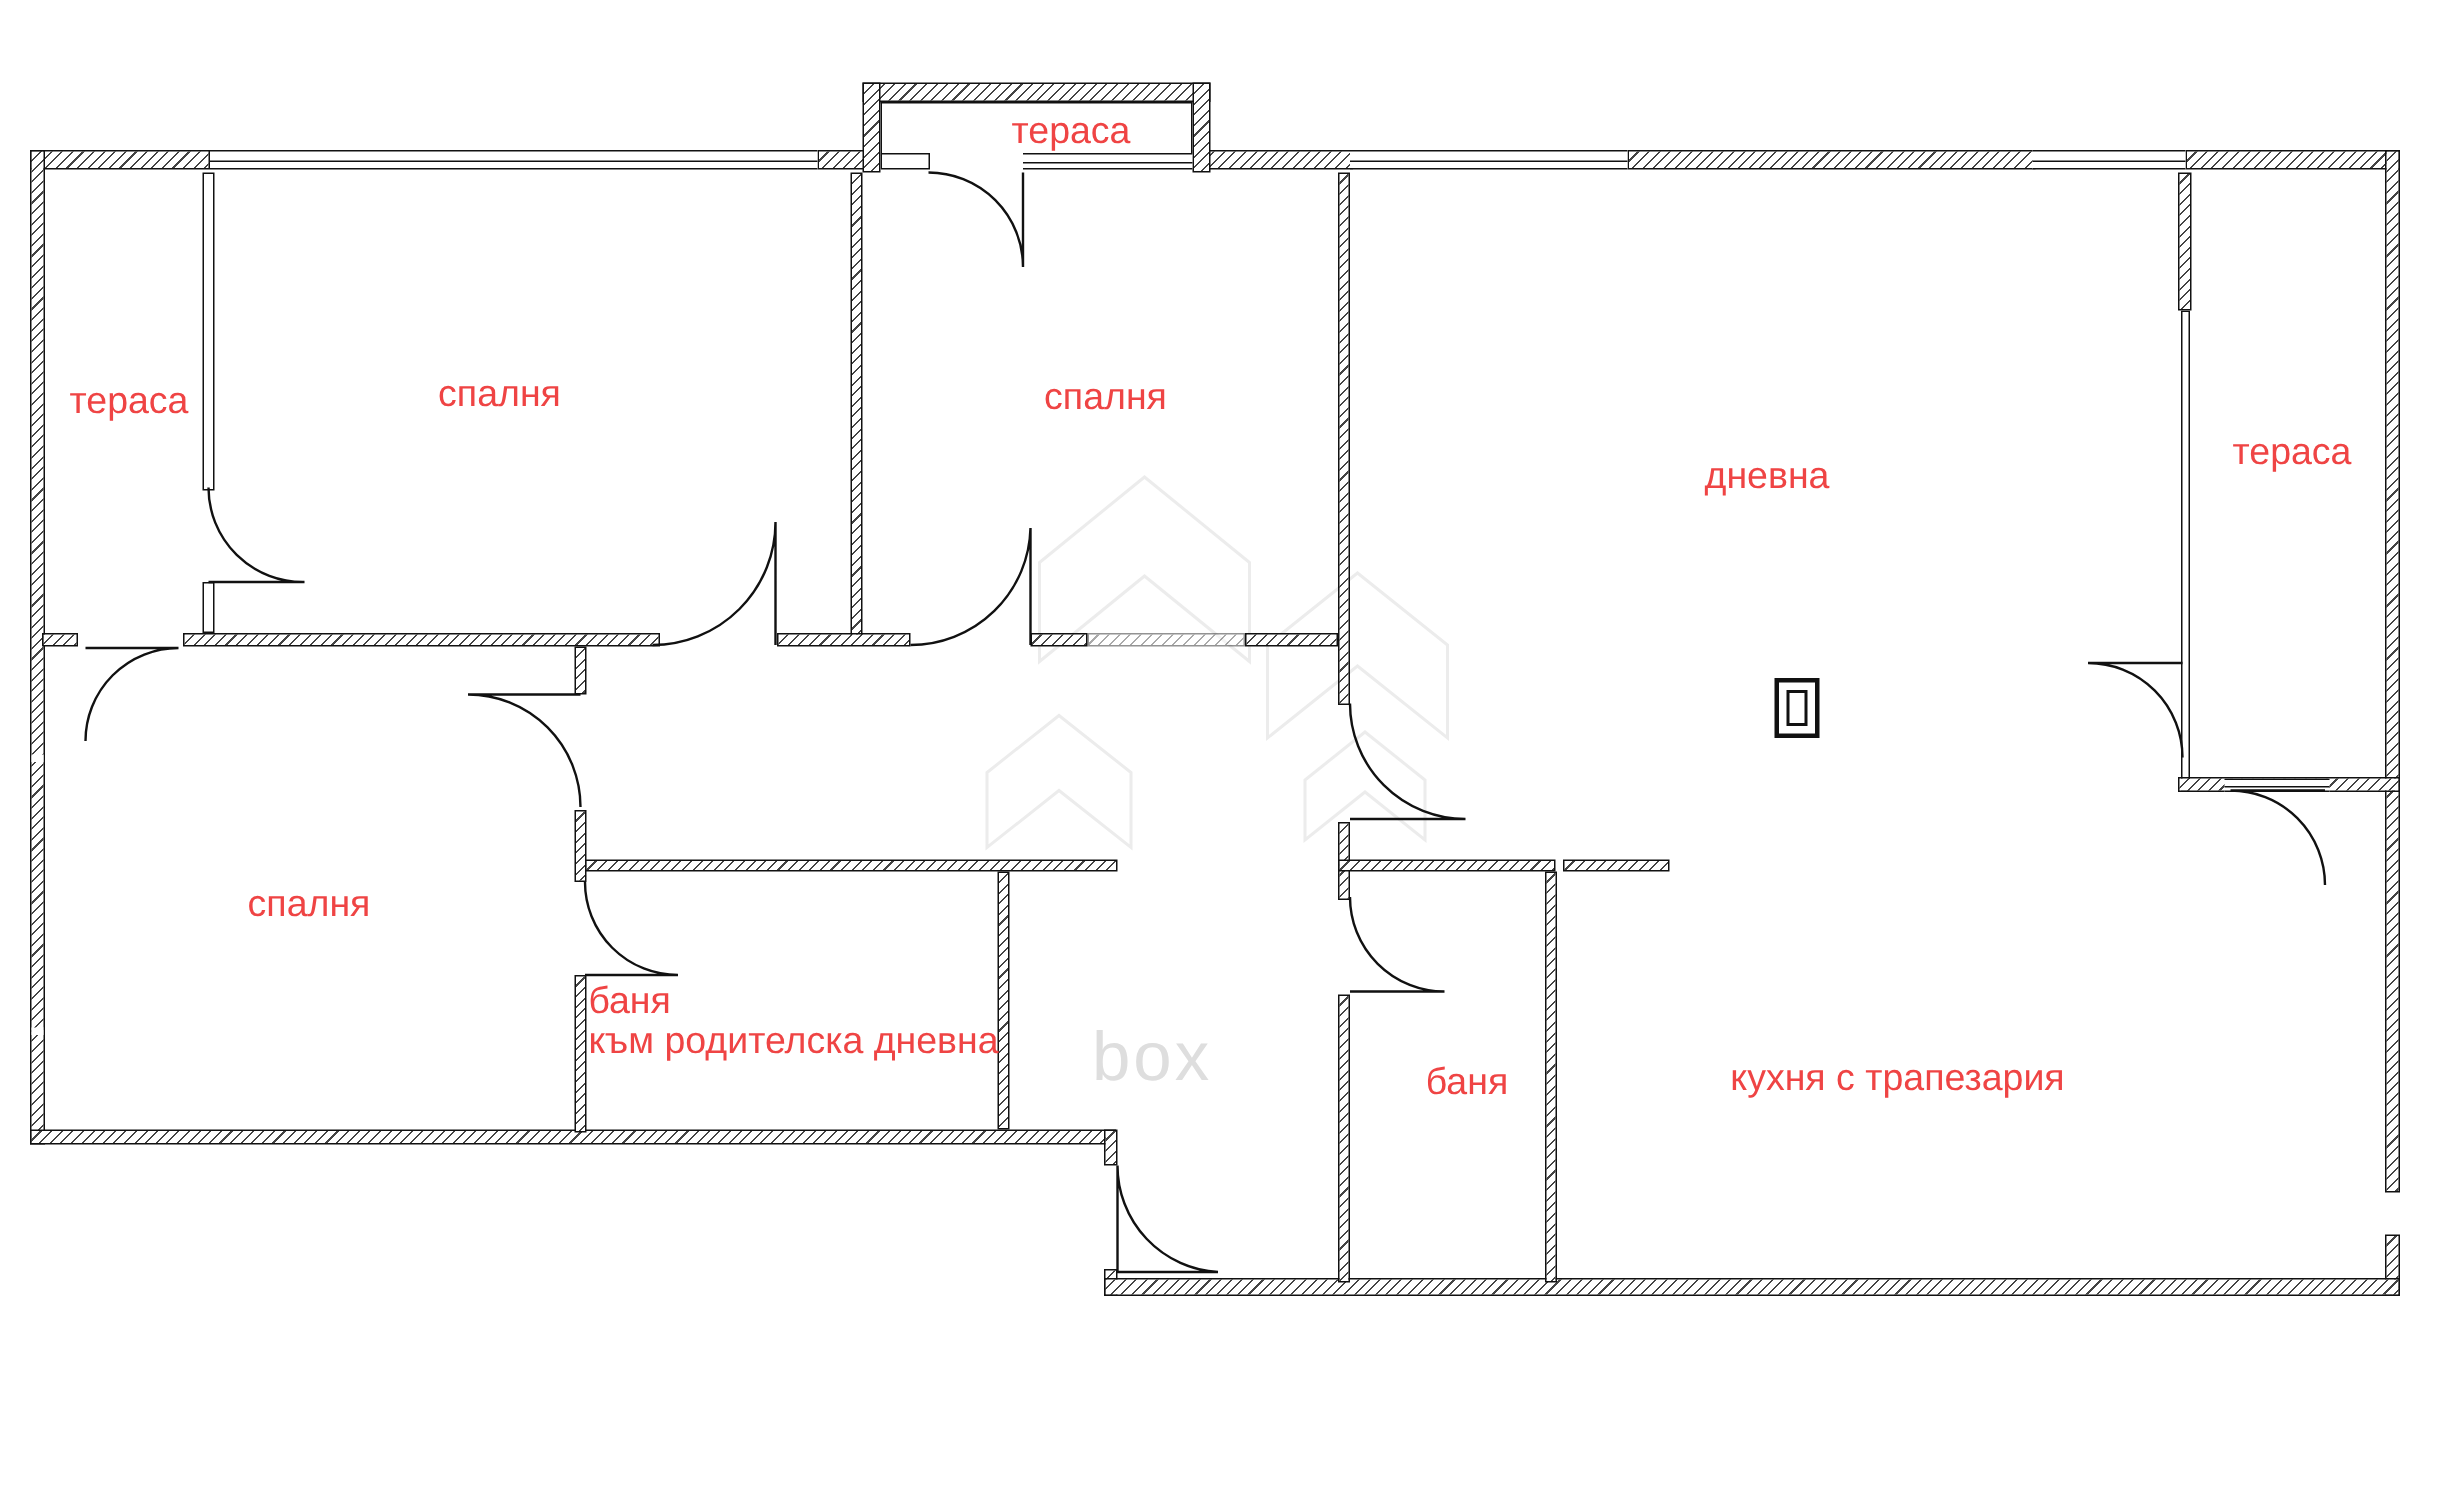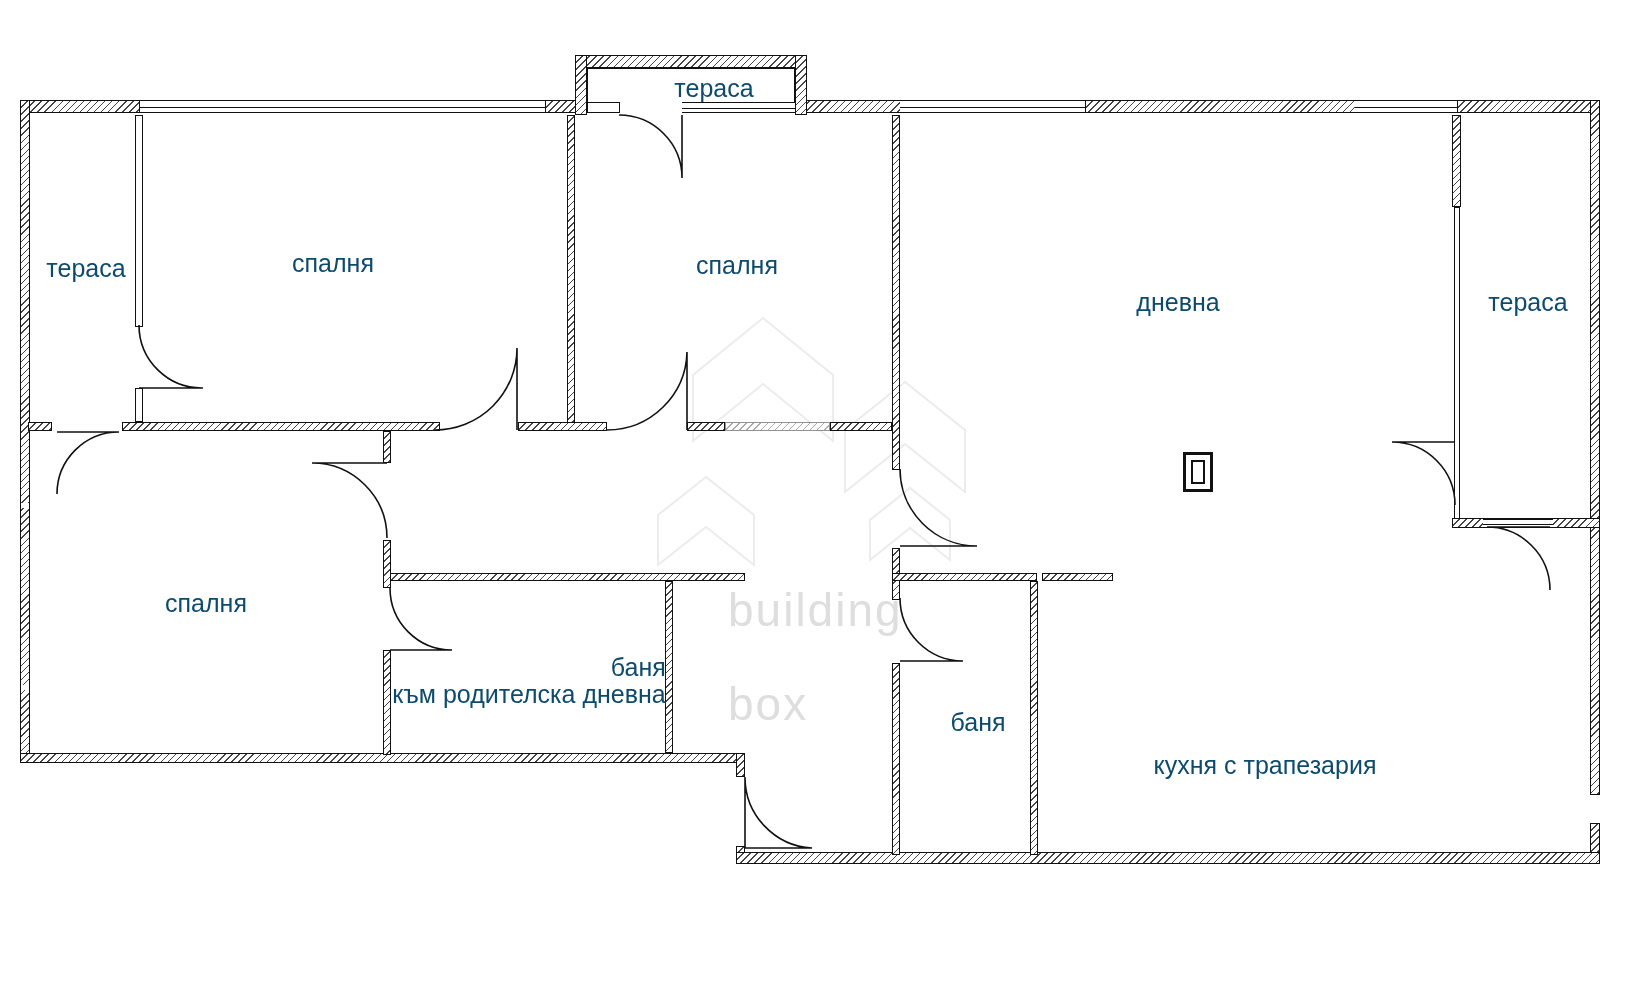--- a/index.html
+++ b/index.html
@@ -7,21 +7,21 @@
         font-family:"Liberation Sans", sans-serif;}
   .w{position:absolute;box-sizing:border-box;border:1px solid #111;
      background:repeating-linear-gradient(135deg,#fff 0px,#fff 4px,#444 4px,#444 5px);}
   .w.faded{opacity:.45;}
   .wt{position:absolute;box-sizing:border-box;border:1px solid #111;background:#fff;}
   .win{position:absolute;box-sizing:border-box;background:#fff;
        border-top:1px solid #111;border-bottom:1px solid #111;}
   .win::after{content:"";position:absolute;left:0;right:0;top:50%;height:1px;background:#111;}
   .brk{position:absolute;background:#fff;}
   .lbl{position:absolute;transform:translate(-50%,-50%);white-space:nowrap;
-       font-size:25px;color:#0c4a6e;text-align:right;line-height:27px;}
+       font-size:25px;color:#ef4444;text-align:left;line-height:27px;}
   .overlay{position:absolute;left:0;top:0;}
   .wm-text{position:absolute;font-size:46px;letter-spacing:2px;color:#dedede;}
   .shaft{position:absolute;left:1183px;top:452px;width:30px;height:40px;
          box-sizing:border-box;border:3px solid #111;background:#fff;}
   .shaft-inner{position:absolute;left:5px;top:5px;right:5px;bottom:5px;
          box-sizing:border-box;border:2px solid #111;}
   .tb-inner{position:absolute;left:587px;top:68px;width:208px;height:36px;
          box-sizing:border-box;border:1px solid #111;border-bottom:none;background:#fff;}
 </style>
 </head>
@@ -30,21 +30,20 @@
 <div class="plan">
 
   <svg class="overlay" width="1640" height="1000" viewBox="0 0 1640 1000">
     <g fill="none" stroke="#ececec" stroke-width="2">
       <path d="M693,441 L693,375 L763,318 L833,375 L833,441 L763,384 Z"></path>
       <path d="M845,492 L845,430 L905,382 L965,430 L965,492 L905,444 Z"></path>
       <path d="M658,565 L658,515 L706,477 L754,515 L754,565 L706,527 Z"></path>
       <path d="M870,560 L870,520 L910,488 L950,520 L950,560 L910,528 Z"></path>
     </g>
   </svg>
-  <div class="wm-text" style="left:728px;top:583px;">building</div>
   <div class="wm-text" style="left:728px;top:637px;margin-top:40px;">box</div>
 
   <div class="w" style="left:20px;top:100px;width:120px;height:13px;"></div>
   <div class="w" style="left:545px;top:100px;width:32px;height:13px;"></div>
   <div class="w" style="left:795px;top:100px;width:107px;height:13px;"></div>
   <div class="w" style="left:1085px;top:100px;width:272px;height:13px;"></div>
   <div class="w" style="left:1457px;top:100px;width:143px;height:13px;"></div>
 
   <div class="w" style="left:575px;top:55px;width:232px;height:13px;"></div>
   <div class="w" style="left:575px;top:55px;width:12px;height:60px;"></div>
@@ -116,23 +115,23 @@
       <path d="M1455,442 L1392,442 A63,63 0 0 1 1455,505"></path>
       <path d="M1550,527 L1487,527 A63,63 0 0 1 1550,590"></path>
       <path d="M745,777 L745,848 L812,848 M745,777 A71,71 0 0 0 812,848"></path>
     </g>
   </svg>
 
   <div class="lbl" style="left:714px;top:88px;">тераса</div>
   <div class="lbl" style="left:333px;top:263px;">спалня</div>
   <div class="lbl" style="left:737px;top:265px;">спалня</div>
   <div class="lbl" style="left:86px;top:268px;">тераса</div>
-  <div class="lbl" style="left:1178px;top:302px;">дневна</div>
+  <div class="lbl" style="left:1178px;top:318px;">дневна</div>
   <div class="lbl" style="left:1528px;top:302px;">тераса</div>
   <div class="lbl" style="left:206px;top:603px;">спалня</div>
   <div class="lbl" style="left:529px;top:681px;">
     <span>баня</span><br>
     <span>към родителска дневна</span>
   </div>
   <div class="lbl" style="left:978px;top:722px;">баня</div>
-  <div class="lbl" style="left:1265px;top:719px;margin-top:46px;">кухня с трапезария</div>
+  <div class="lbl" style="left:1265px;top:719px;">кухня с трапезария</div>
 
 </div>
 
 </body></html>

